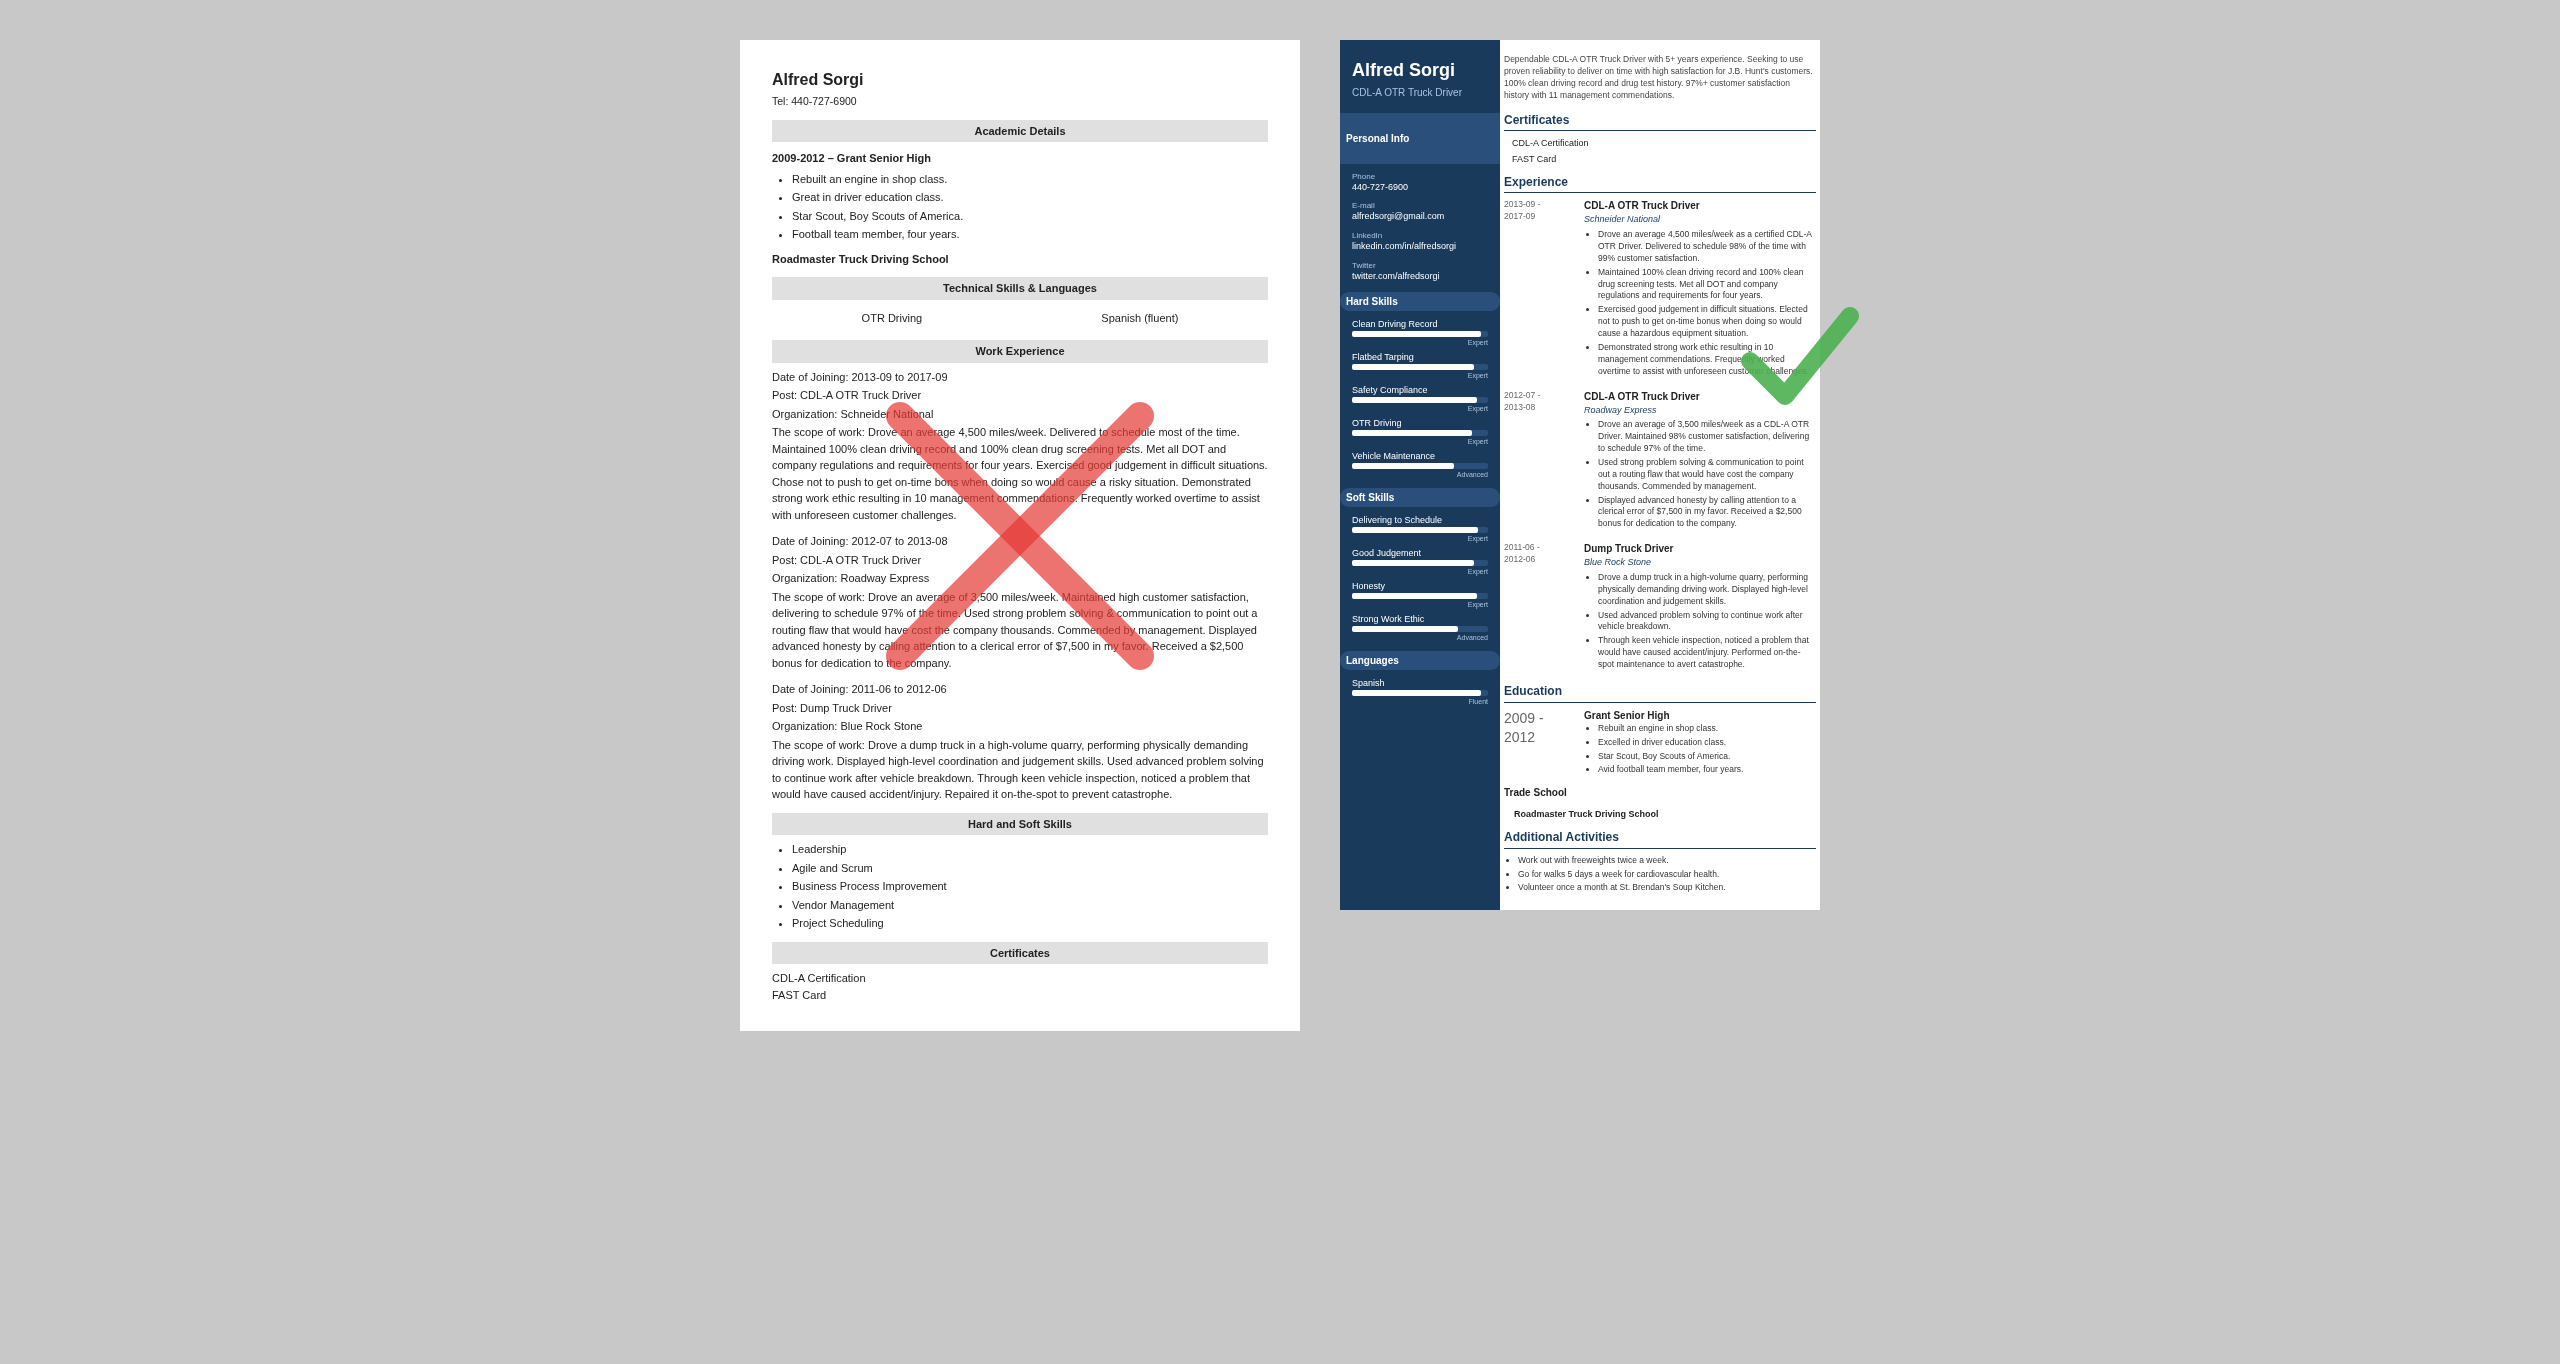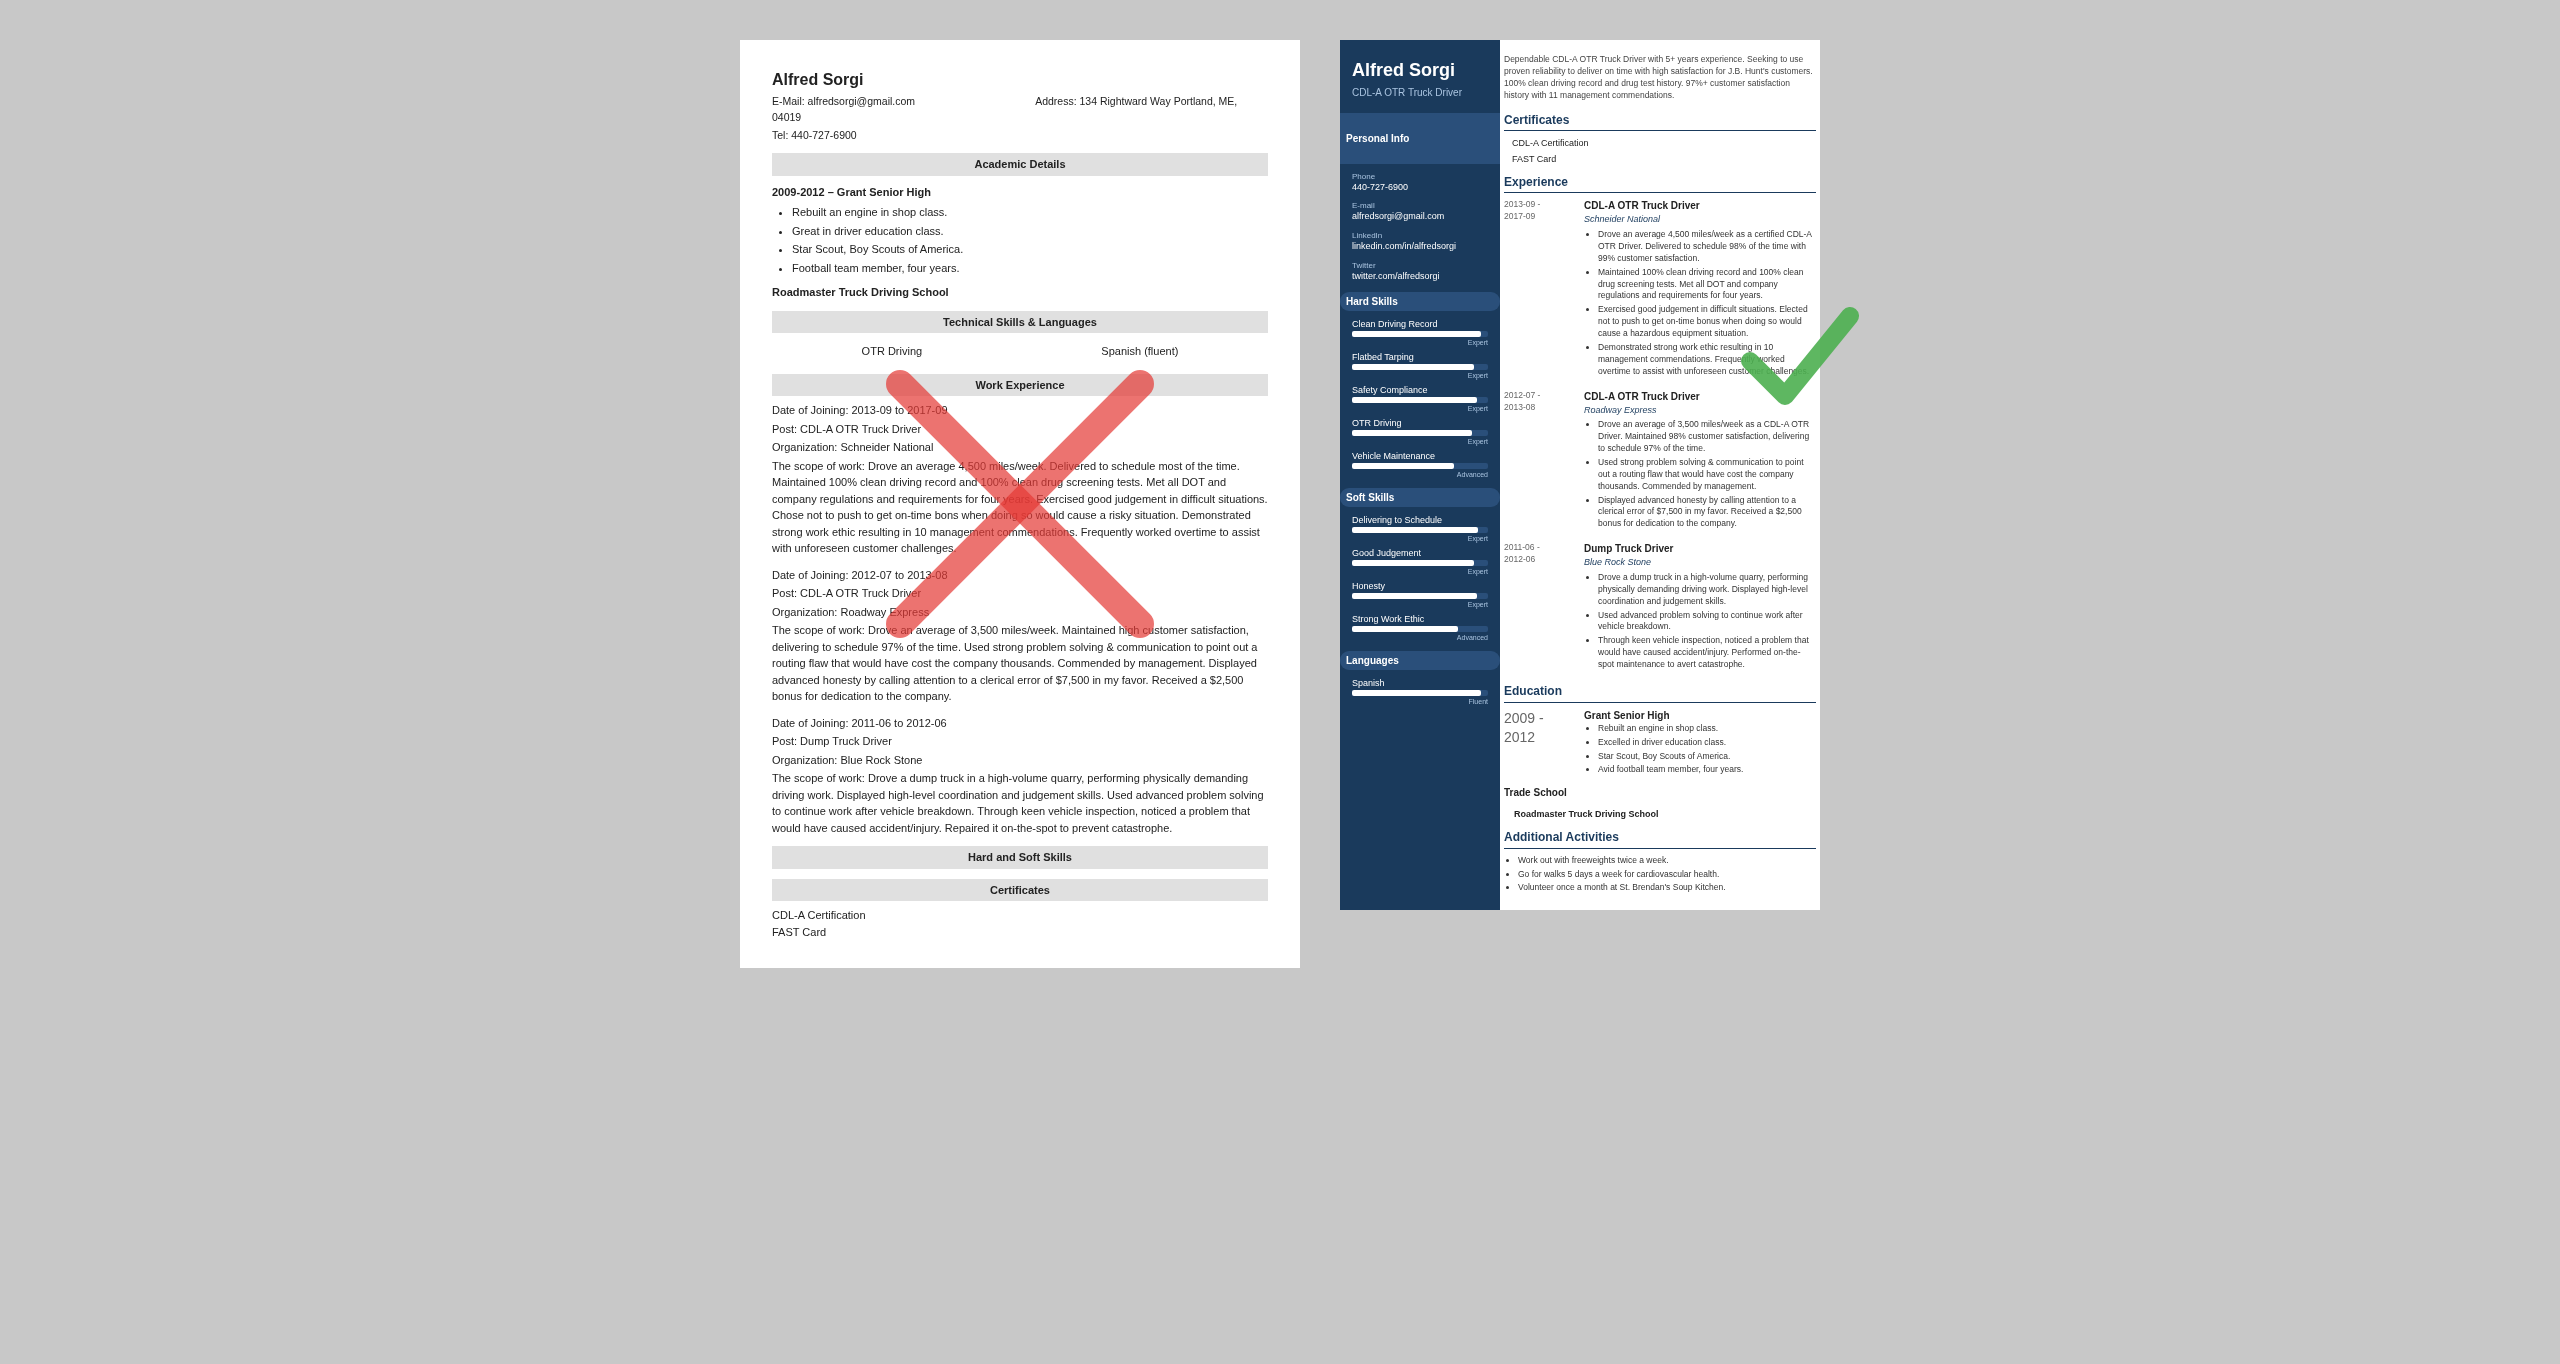--- a/index.html
+++ b/index.html
@@ -318,21 +318,20 @@
 <body>
 
 <div class="resume-left">
 
   <svg class="red-x" viewBox="0 0 280 280" xmlns="http://www.w3.org/2000/svg">
     <line x1="20" y1="20" x2="260" y2="260" stroke="#e53935" stroke-width="28" stroke-linecap="round" opacity="0.7"></line>
     <line x1="260" y1="20" x2="20" y2="260" stroke="#e53935" stroke-width="28" stroke-linecap="round" opacity="0.7"></line>
   </svg>
 
   <div class="name">Alfred Sorgi</div>
-  <div class="contact-line">E-Mail: alfredsorgi@gmail.com<span style="display:inline-block;width:120px;"></span>Address: 134 Rightward Way Portland, ME, 04019</div>
   <div class="contact-line">Tel: 440-727-6900</div>
 
   <div class="section-header">Academic Details</div>
   <div class="subsection-title">2009-2012 – Grant Senior High</div>
   <ul>
     <li>Rebuilt an engine in shop class.</li>
     <li>Great in driver education class.</li>
     <li>Star Scout, Boy Scouts of America.</li>
     <li>Football team member, four years.</li>
   </ul>
@@ -361,20 +360,27 @@
   </div>
 
   <div class="work-entry">
     <p>Date of Joining: 2011-06 to 2012-06</p>
     <p>Post: Dump Truck Driver</p>
     <p>Organization: Blue Rock Stone</p>
     <p>The scope of work: Drove a dump truck in a high-volume quarry, performing physically demanding driving work. Displayed high-level coordination and judgement skills. Used advanced problem solving to continue work after vehicle breakdown. Through keen vehicle inspection, noticed a problem that would have caused accident/injury. Repaired it on-the-spot to prevent catastrophe.</p>
   </div>
 
   <div class="section-header">Hard and Soft Skills</div>
+  <ul>
+    <li>Leadership</li>
+    <li>Agile and Scrum</li>
+    <li>Business Process Improvement</li>
+    <li>Vendor Management</li>
+    <li>Project Scheduling</li>
+  </ul>
 
   <div class="section-header">Certificates</div>
   <div class="cert-item">CDL-A Certification</div>
   <div class="cert-item">FAST Card</div>
 </div>
 
 <div class="resume-right">
 
   <svg class="green-check" viewBox="0 0 120 120" xmlns="http://www.w3.org/2000/svg">
     <polyline points="10,60 45,95 110,15" fill="none" stroke="#4caf50" stroke-width="18" stroke-linecap="round" stroke-linejoin="round" opacity="0.9"></polyline>

